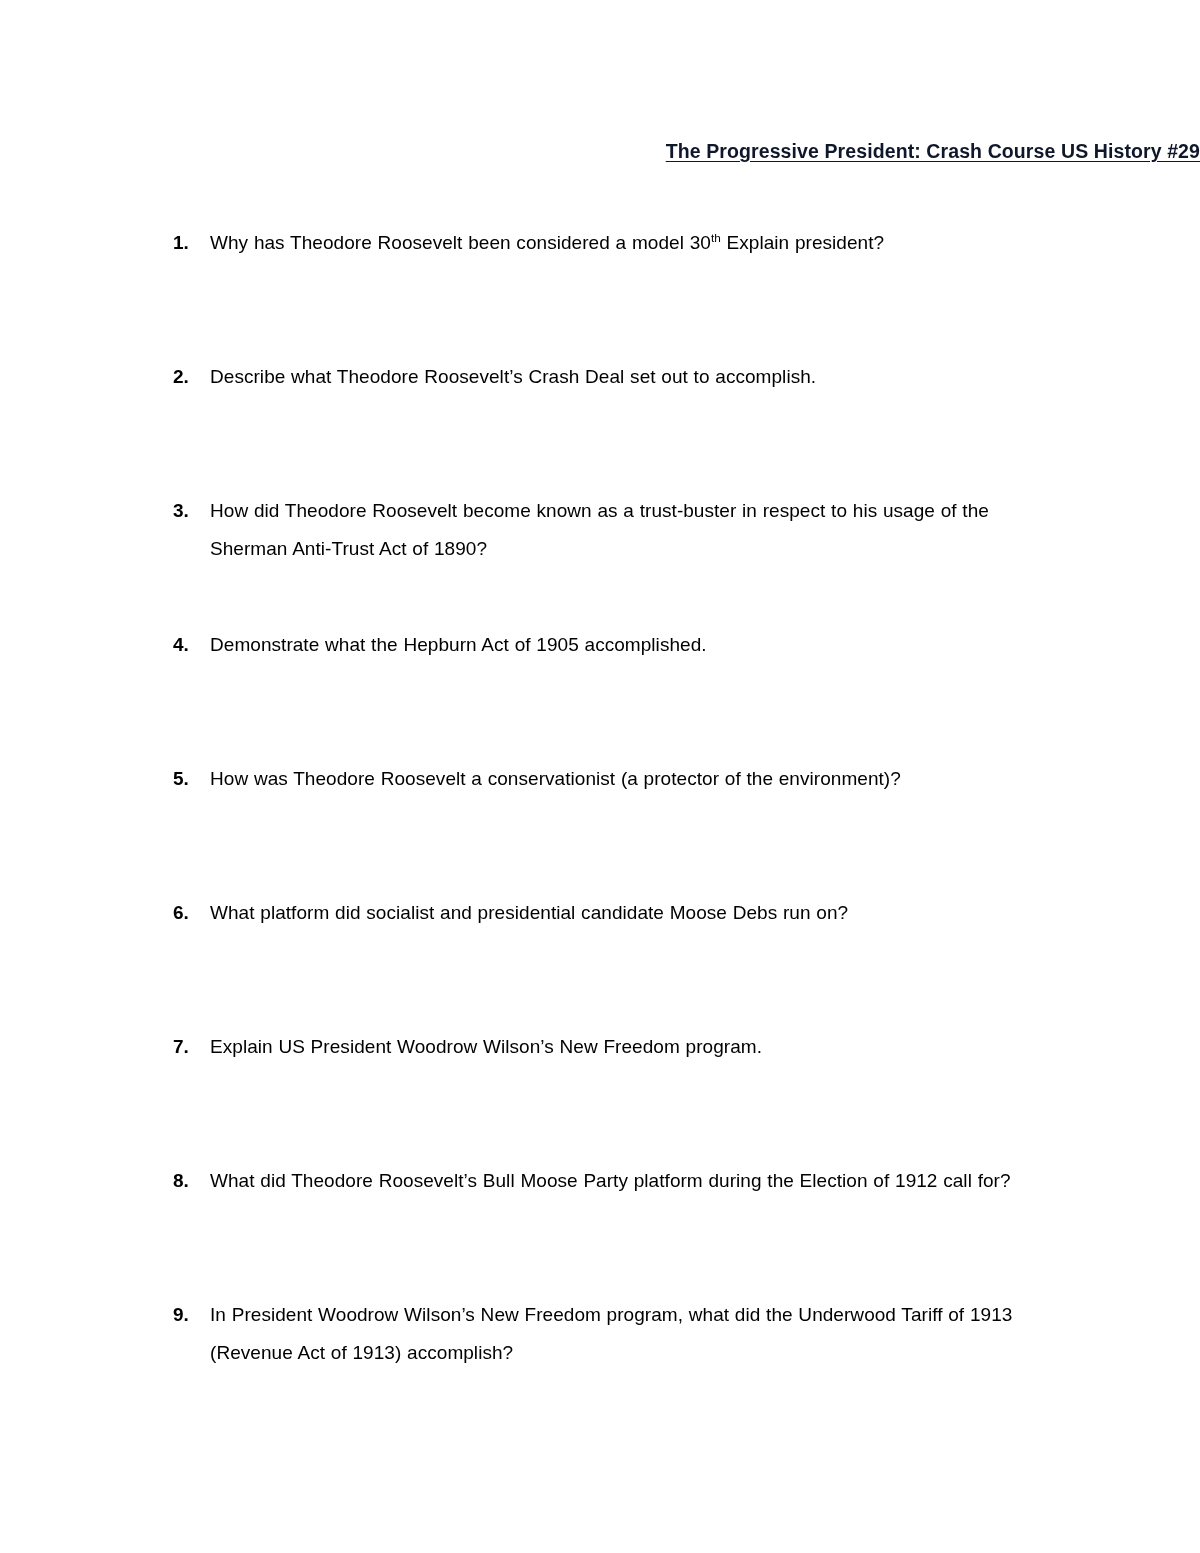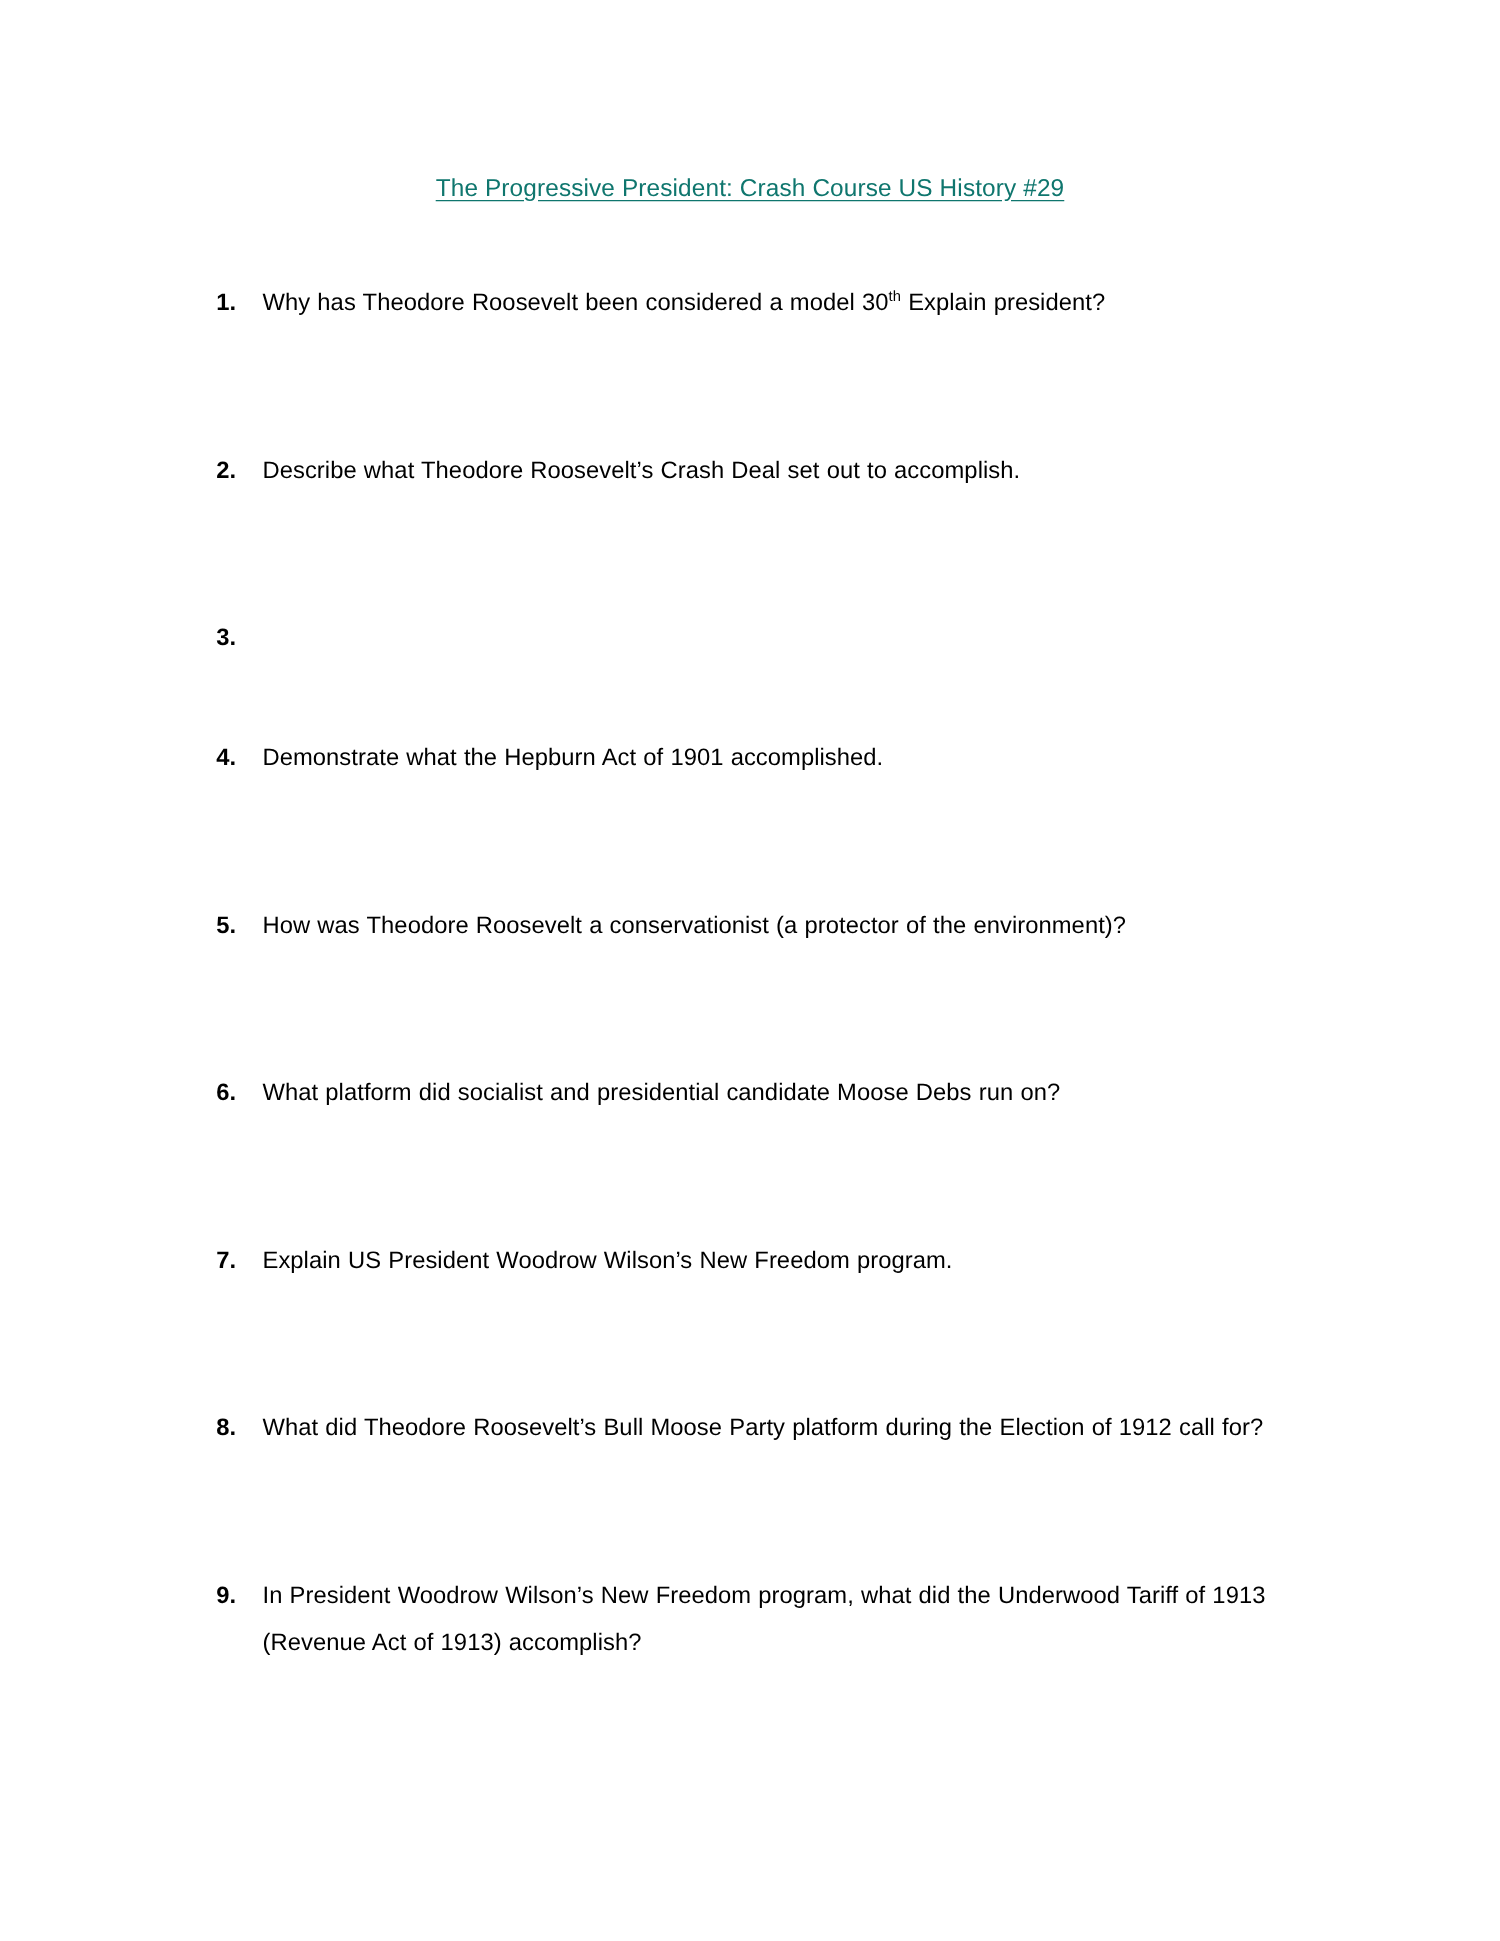--- a/index.html
+++ b/index.html
@@ -16,25 +16,25 @@
     box-sizing: border-box;
     font-family: "Liberation Sans", sans-serif;
     color: #000000;
     overflow: hidden;
   }
   .doc-title {
     position: absolute;
     top: 140px;
     left: 0;
     width: 1200px;
-    text-align: center;
+    text-align: right;
     font-size: 19.5px;
-    font-weight: normal;
+    font-weight: bold;
     letter-spacing: 0.1px;
-    color: #0f766e;
+    color: #0f172a;
   }
   .doc-title .title-text {
     text-decoration: underline;
     text-underline-offset: 3px;
     white-space: nowrap;
   }
   .question-list {
     position: absolute;
     top: 224px;
     left: 0;
@@ -93,25 +93,26 @@
       <span class="q-text"><span>Why has Theodore Roosevelt been considered a model 30</span><sup>th</sup><span> Explain president?</span></span>
     </li>
 
     <li class="q-item gap-large">
       <span class="q-num">2.</span>
       <span class="q-text">Describe what Theodore Roosevelt’s Crash Deal set out to accomplish.</span>
     </li>
 
     <li class="q-item gap-two-line">
       <span class="q-num">3.</span>
+      <span class="q-text">How did Theodore Roosevelt become known as a trust-buster in respect to his usage of the Sherman Anti-Trust Act of 1890?</span>
     </li>
 
     <li class="q-item gap-large">
       <span class="q-num">4.</span>
-      <span class="q-text">Demonstrate what the Hepburn Act of 1901 accomplished.</span>
+      <span class="q-text">Demonstrate what the Hepburn Act of 1905 accomplished.</span>
     </li>
 
     <li class="q-item gap-large">
       <span class="q-num">5.</span>
       <span class="q-text">How was Theodore Roosevelt a conservationist (a protector of the environment)?</span>
     </li>
 
     <li class="q-item gap-large">
       <span class="q-num">6.</span>
       <span class="q-text">What platform did socialist and presidential candidate Moose Debs run on?</span>

